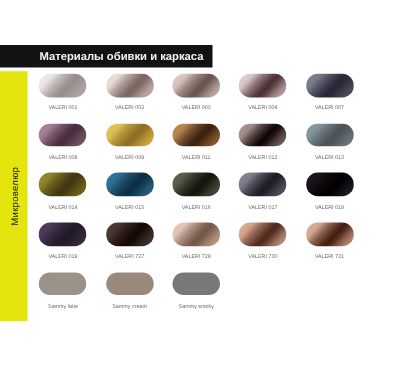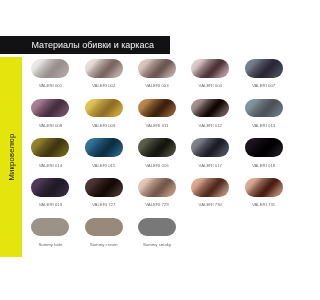--- a/index.html
+++ b/index.html
@@ -1,20 +1,20 @@
 <!DOCTYPE html>
 <html><head>
 <meta charset="utf-8">
 <style>
   html,body{margin:0;padding:0;}
   body{width:300px;height:300px;background:#ffffff;font-family:"Liberation Sans",sans-serif;overflow:hidden;}
   .page{position:relative;width:300px;height:300px;background:#fff;}
 
   .title-bar{position:absolute;left:0;top:36px;width:170px;height:18px;background:#121214;}
-  .title-text{position:absolute;left:31.5px;top:3.6px;color:#f4f4f4;font-size:9px;line-height:11px;white-space:nowrap;}
+  .title-text{position:absolute;left:31.5px;top:3.6px;color:#f4f4f4;font-size:9px;line-height:11px;white-space:nowrap;font-weight:bold;}
 
   .side-tab{position:absolute;left:0;top:57px;width:22px;height:200px;background:#e3e50d;}
   .side-tab-label{position:absolute;left:0;top:0;width:200px;height:22px;
      transform:rotate(-90deg) translate(-200px,0);transform-origin:0 0;
      display:flex;align-items:center;justify-content:center;
      color:#1b1b1b;font-size:7.6px;letter-spacing:0.25px;}
 
   .grid{position:absolute;left:31.4px;top:59px;}
   .cell{position:absolute;width:38px;}
   .swatch{width:38px;height:18.6px;border-radius:9.3px;}

